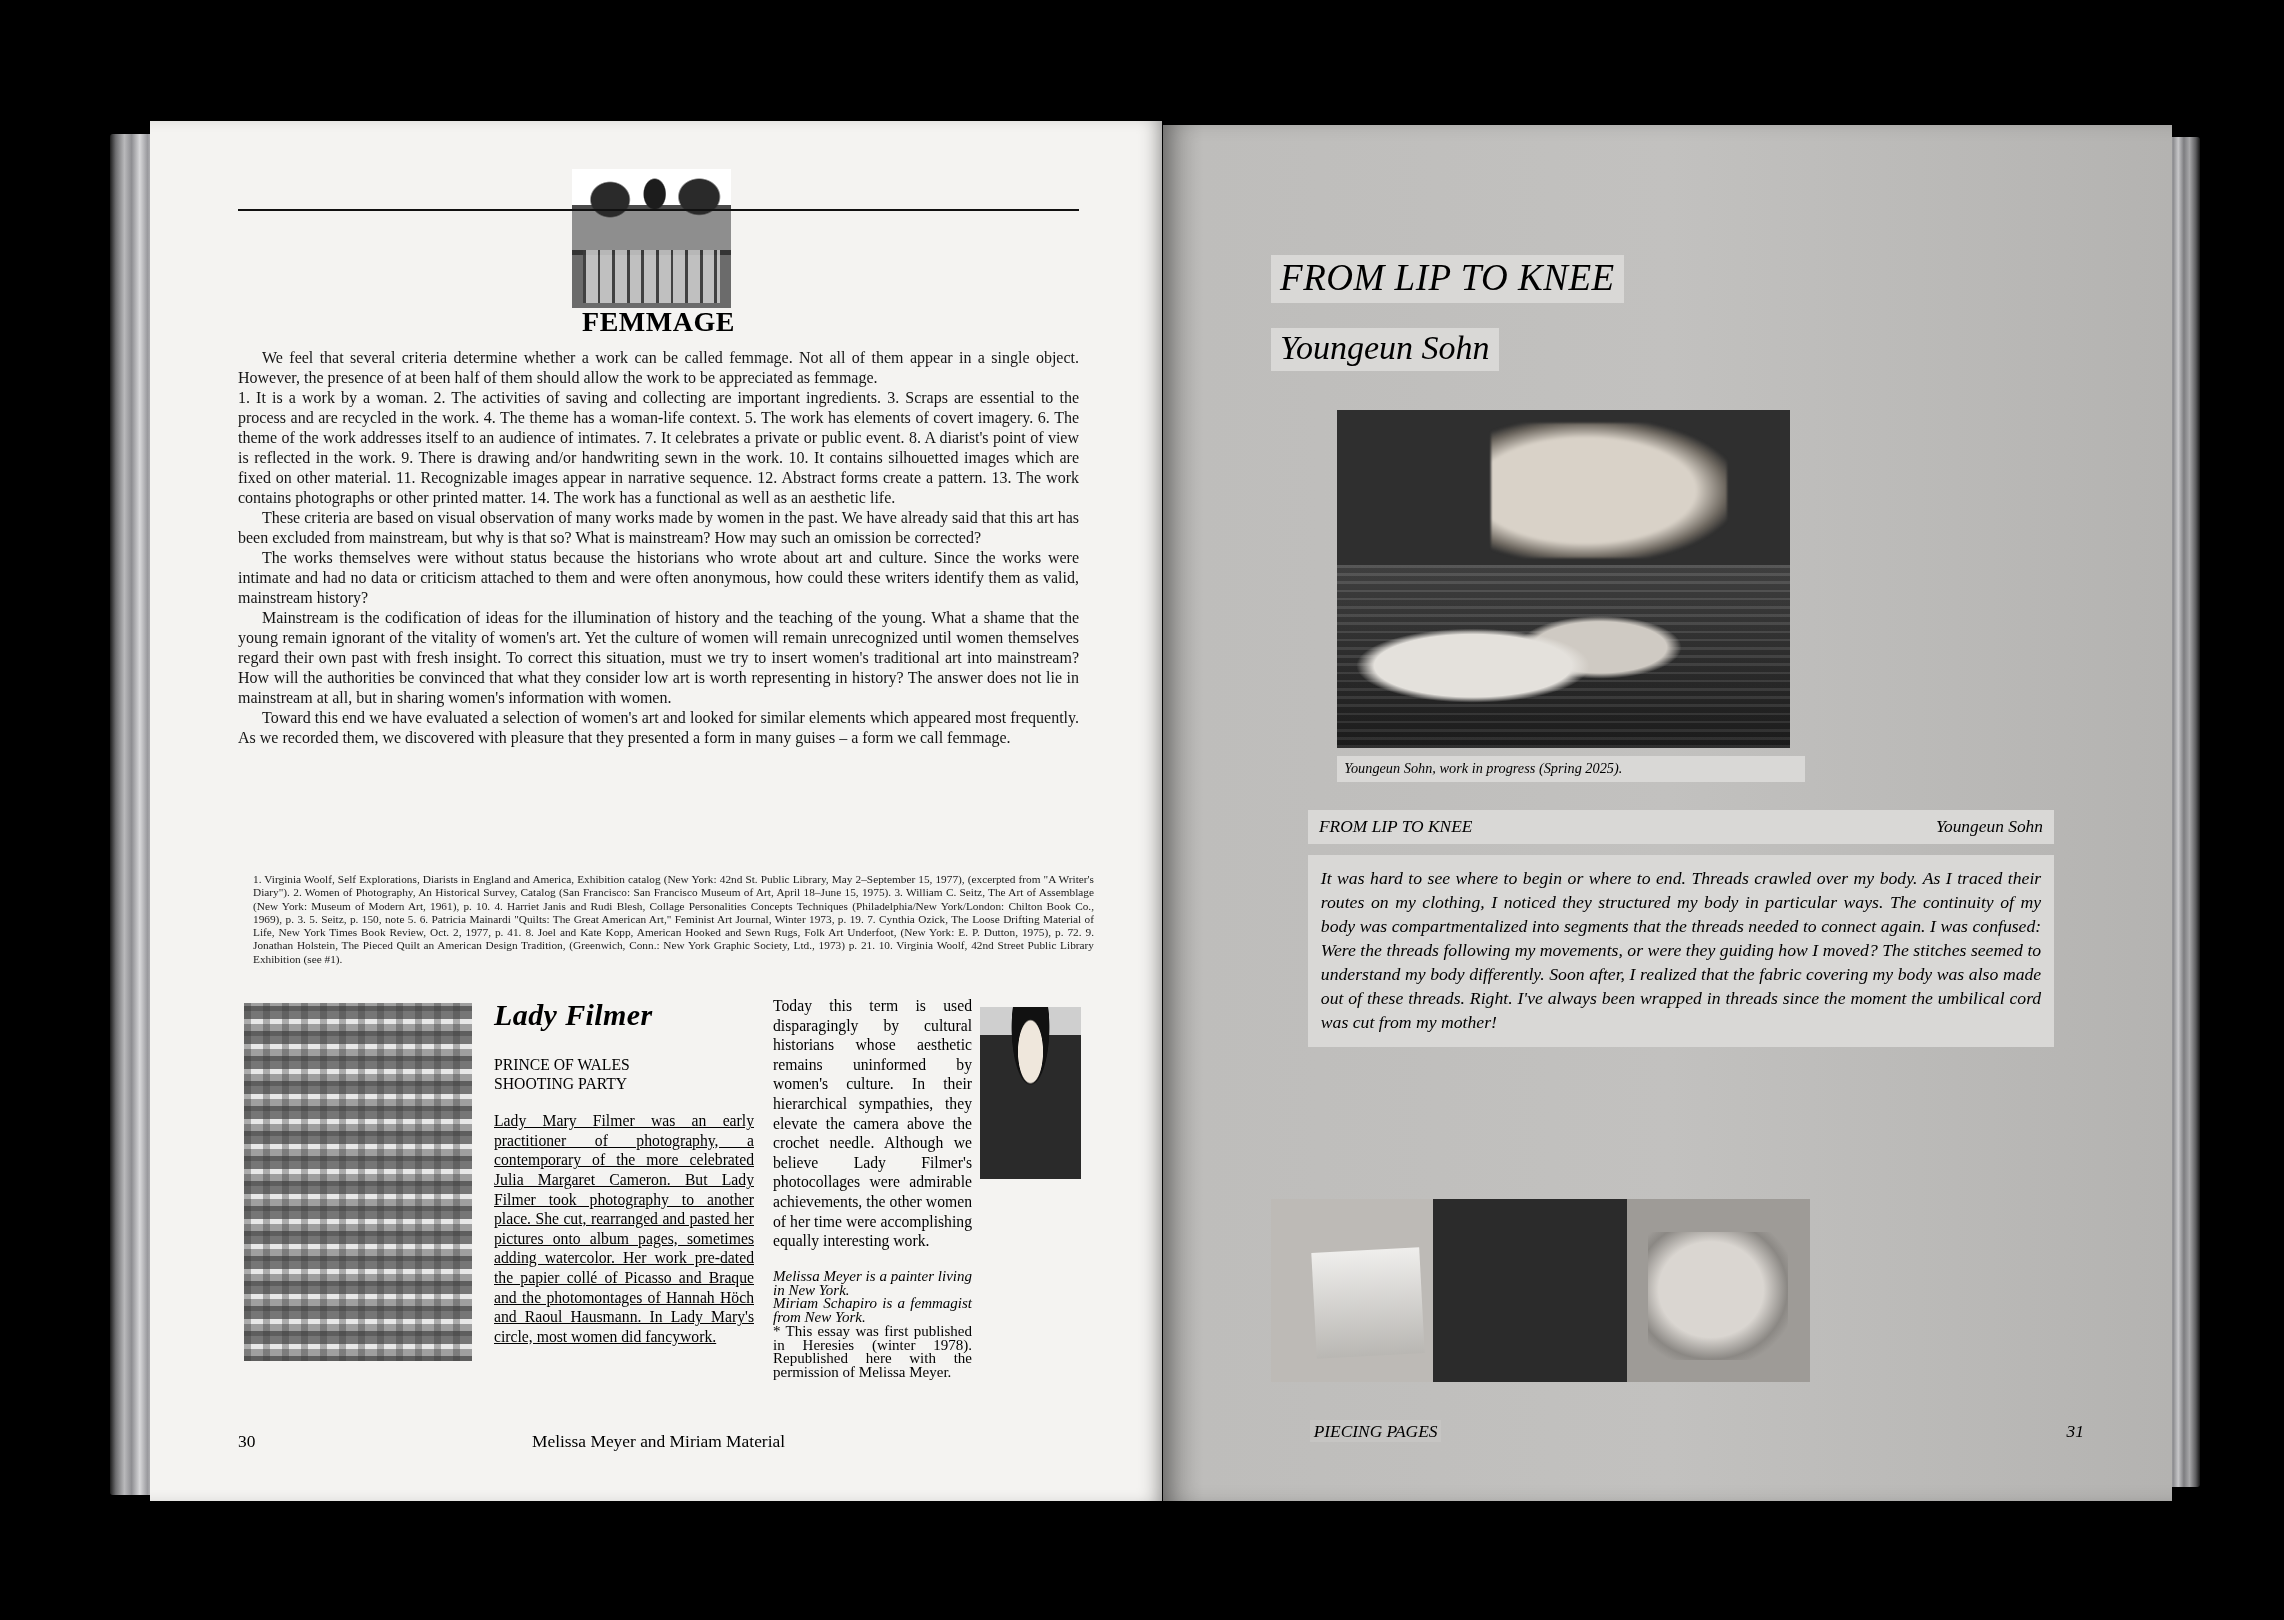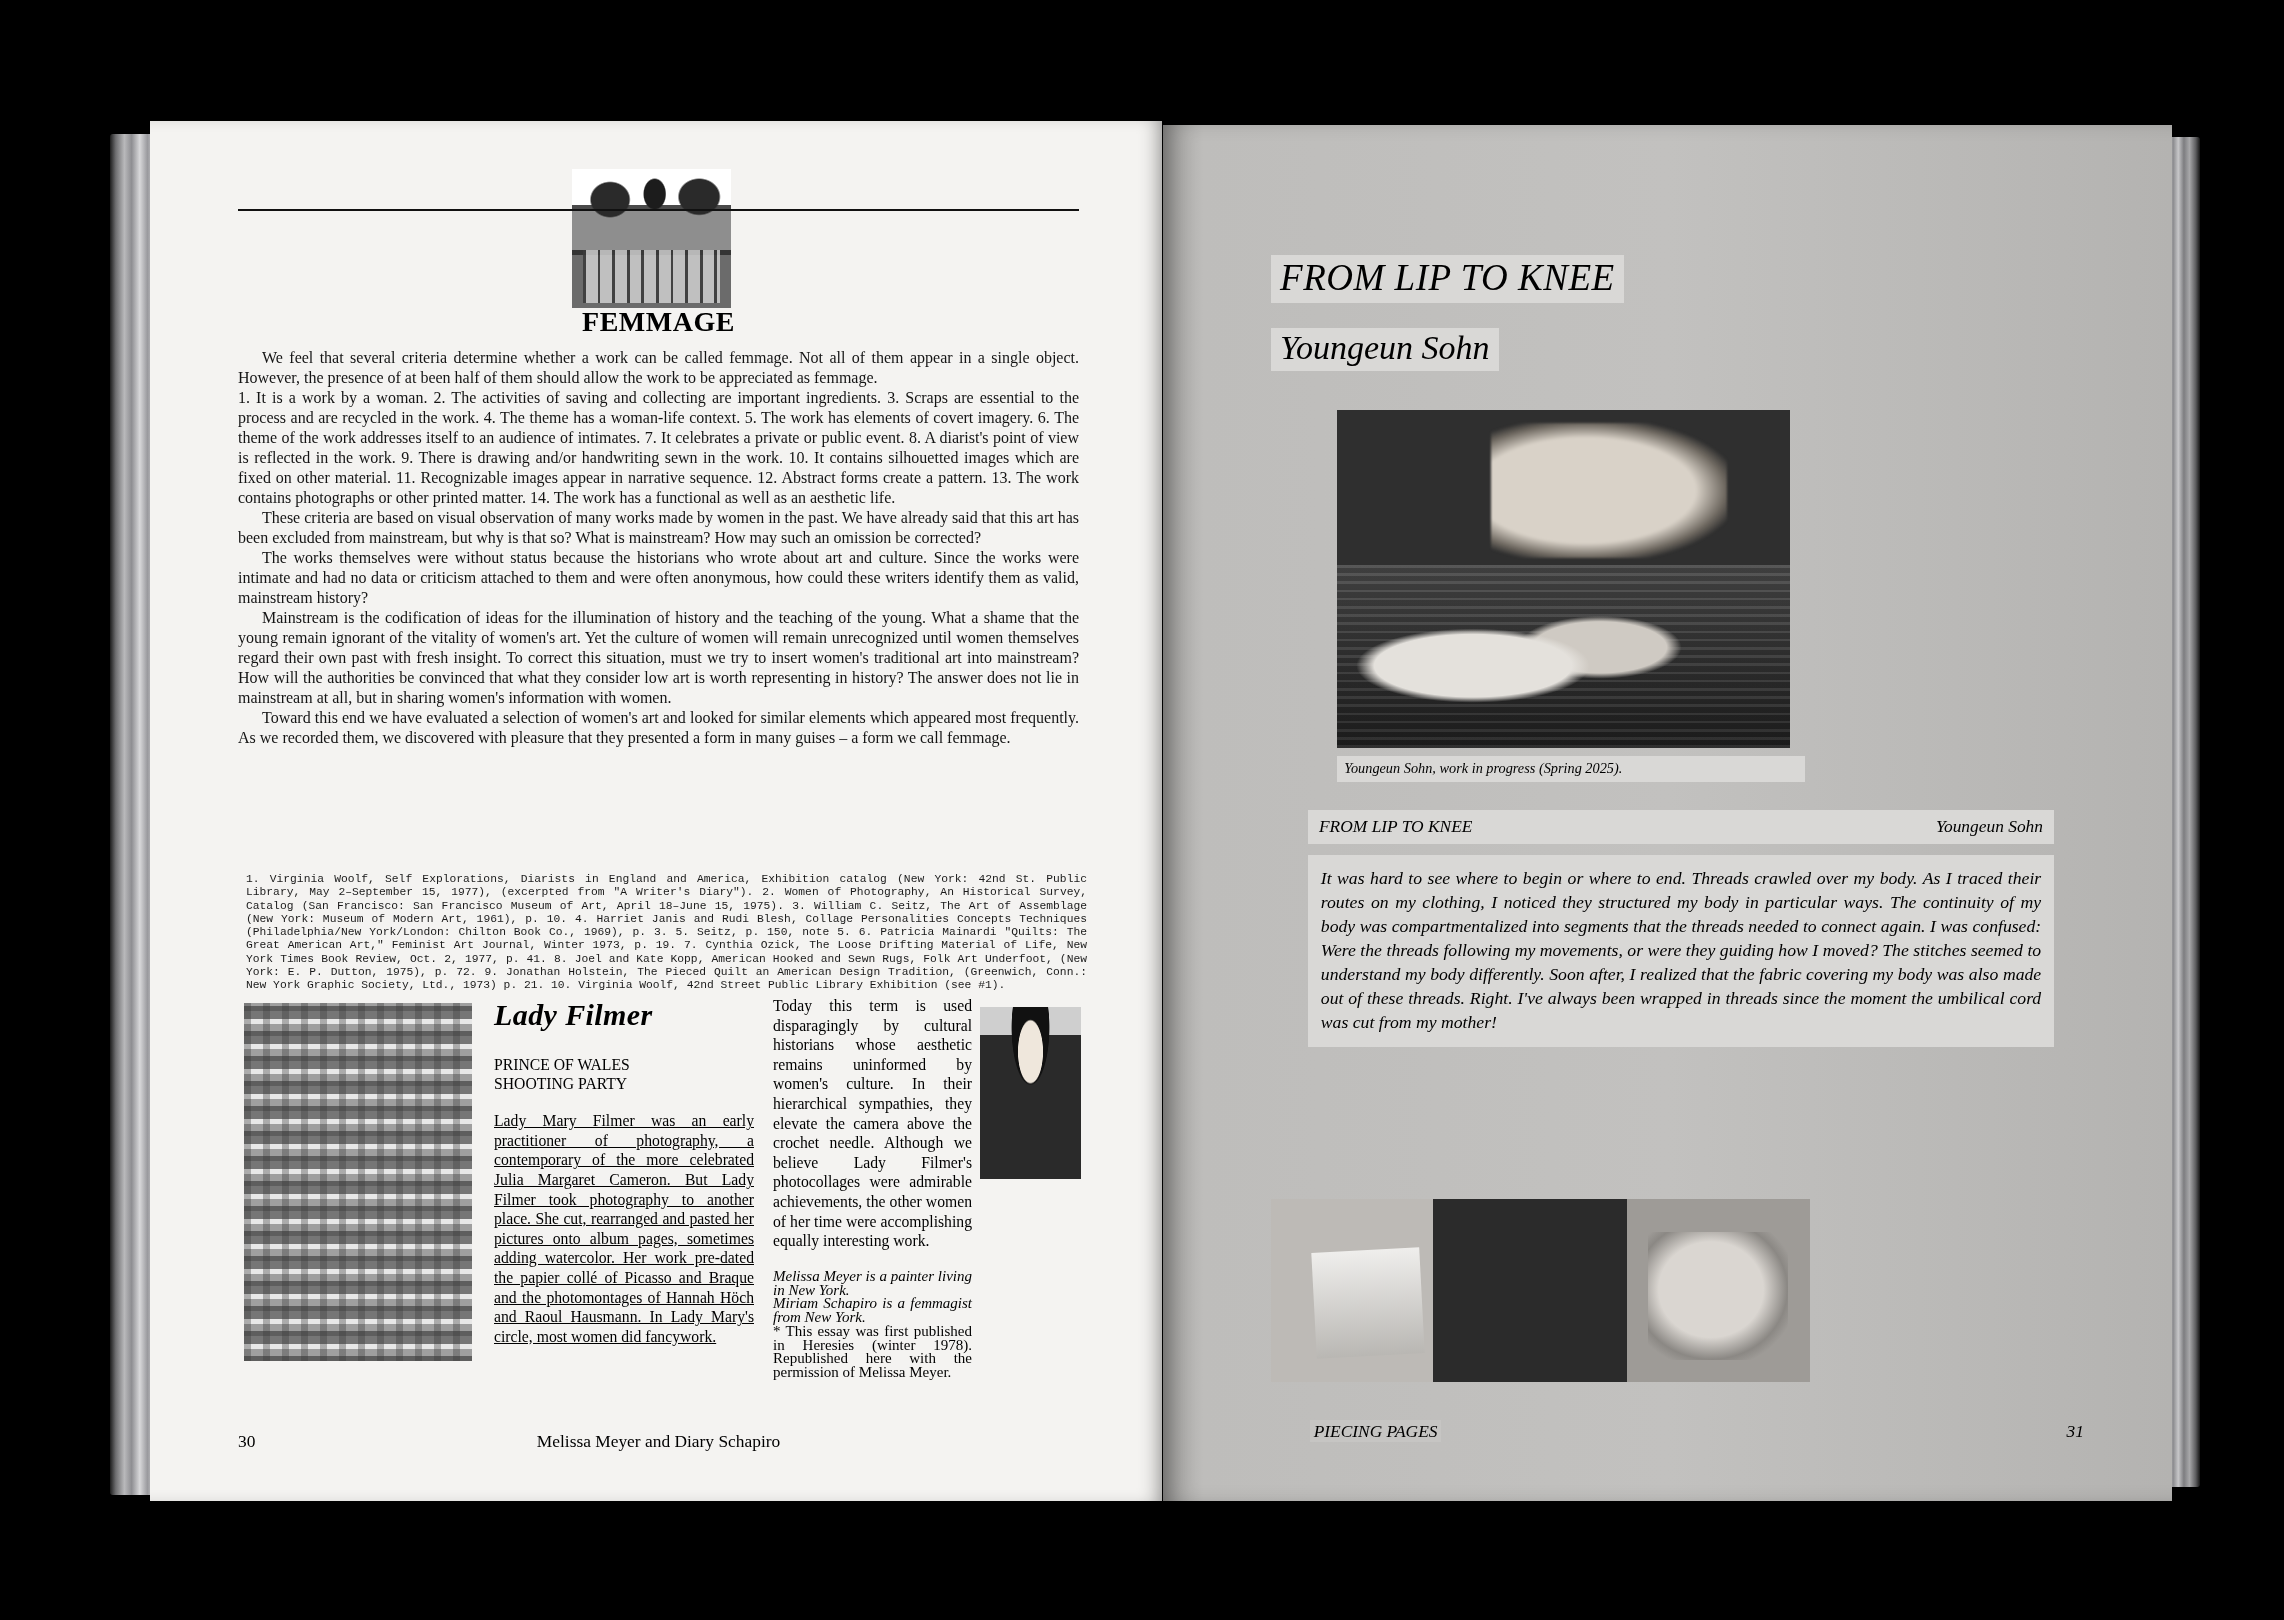--- a/index.html
+++ b/index.html
@@ -119,27 +119,26 @@
     font-size: 16px;
     line-height: 20px;
     text-align: justify;
     color: #141414;
   }
   .body-col p { margin: 0; text-indent: 24px; }
   .body-col p.criteria { text-indent: 0; }
 
   .footnotes {
     position: absolute;
-    left: 8px; top: 704px;
+    left: 15px; top: 704px;
     width: 841px;
     font-size: 11.3px;
     line-height: 13.3px;
     text-align: justify;
     color: #1a1a1a;
-    font-family: Liberation Mono, monospace;
   }
 
   
   .bottom-cols {
     position: absolute;
     left: 0; top: 827px;
     width: 841px; height: 402px;
   }
   .photo-collage {
     position: absolute;
@@ -370,21 +369,21 @@
         <div class="col3">Today this term is used disparagingly by cultural historians whose aesthetic remains uninformed by women's culture. In their hierarchical sympathies, they elevate the camera above the crochet needle. Although we believe Lady Filmer's photocollages were admirable achievements, the other women of her time were accomplishing equally interesting work.</div>
         <div class="portrait"></div>
         <div class="col3-note">
           <div>Melissa Meyer is a painter living in New York.</div>
           <div>Miriam Schapiro is a femmagist from New York.</div>
           <div class="roman">* This essay was first published in Heresies (winter 1978). Republished here with the permission of Melissa Meyer.</div>
         </div>
       </div>
 
       <div class="page-num-left">30</div>
-      <div class="footer-credit">Melissa Meyer and Diary Schapiro</div>
+      <div class="footer-credit">Melissa Meyer and Miriam Material</div>
     </div>
   </div>
 
   <div class="page-right">
     <div class="rp-inner">
 
       <div class="rp-title"><span class="hl">FROM LIP TO KNEE</span></div>
       <div class="rp-author"><span class="hl">Youngeun Sohn</span></div>
 
       <div class="rp-figure">

